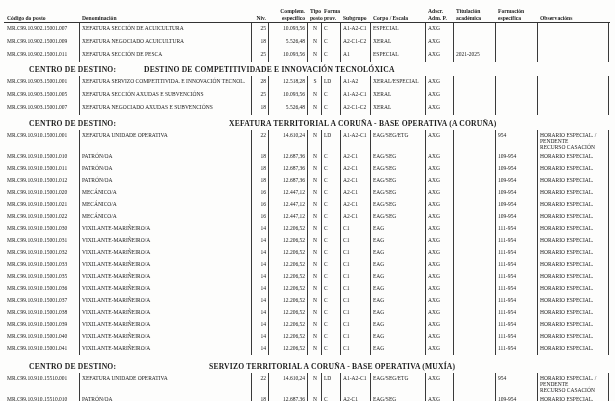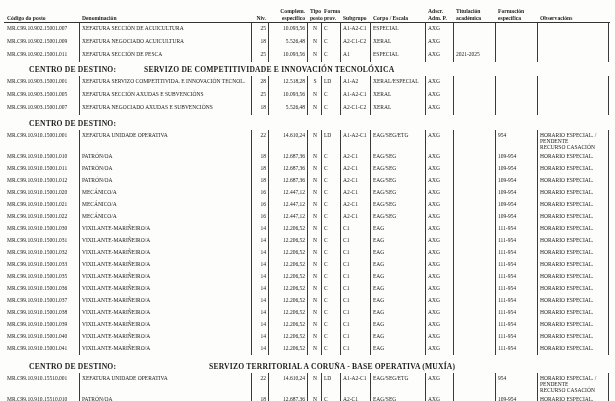--- a/index.html
+++ b/index.html
@@ -107,21 +107,21 @@
         <div class="cell al" style="width: 19px;">C</div>
         <div class="cell al" style="width: 30px;">A1</div>
         <div class="cell al" style="width: 55px;">ESPECIAL</div>
         <div class="cell al" style="width: 28px;">AXG</div>
         <div class="cell al" style="width: 42px;">2021-2025</div>
         <div class="cell al" style="width: 42px;"></div>
         <div class="cell al last" style="width: 72px;"></div>
       </div>
       <div class="sec-heading" style="margin-top: 2px;">
         <span class="sh-label">CENTRO DE DESTINO:</span>
-        <span class="sh-title" style="left: 140px;">SERVIZO DE COMPETITIVIDADE E INNOVACIÓN TECNOLÓXICA</span>
+        <span class="sh-title" style="left: 140px;">DESTINO DE COMPETITIVIDADE E INNOVACIÓN TECNOLÓXICA</span>
       </div>
       <div class="row" style="height: 13px;">
         <div class="cell al first" style="width: 75px;">MR.C99.10.903.15001.001</div>
         <div class="cell al" style="width: 172px;">XEFATURA SERVIZO COMPETITIVIDA. E INNOVACIÓN TECNOL.</div>
         <div class="cell ar" style="width: 17px;">28</div>
         <div class="cell ar" style="width: 39px;">12.518,28</div>
         <div class="cell ac" style="width: 14px;">S</div>
         <div class="cell al" style="width: 19px;">LD</div>
         <div class="cell al" style="width: 30px;">A1-A2</div>
         <div class="cell al" style="width: 55px;">XERAL/ESPECIAL</div>
@@ -153,20 +153,21 @@
         <div class="cell al" style="width: 19px;">C</div>
         <div class="cell al" style="width: 30px;">A2-C1-C2</div>
         <div class="cell al" style="width: 55px;">XERAL</div>
         <div class="cell al" style="width: 28px;">AXG</div>
         <div class="cell al" style="width: 42px;"></div>
         <div class="cell al" style="width: 42px;"></div>
         <div class="cell al last" style="width: 72px;"></div>
       </div>
       <div class="sec-heading" style="margin-top: 3px;">
         <span class="sh-label">CENTRO DE DESTINO:</span>
+        <span class="sh-title" style="left: 225px;">XEFATURA TERRITORIAL A CORUÑA - BASE OPERATIVA (A CORUÑA)</span>
       </div>
       <div class="row" style="height: 21px;">
         <div class="cell al first" style="width: 75px;">MR.C99.10.910.15001.001</div>
         <div class="cell al" style="width: 172px;">XEFATURA UNIDADE OPERATIVA</div>
         <div class="cell ar" style="width: 17px;">22</div>
         <div class="cell ar" style="width: 39px;">14.610,24</div>
         <div class="cell ac" style="width: 14px;">N</div>
         <div class="cell al" style="width: 19px;">LD</div>
         <div class="cell al" style="width: 30px;">A1-A2-C1</div>
         <div class="cell al" style="width: 55px;">EAG/SEG/ETG</div>

